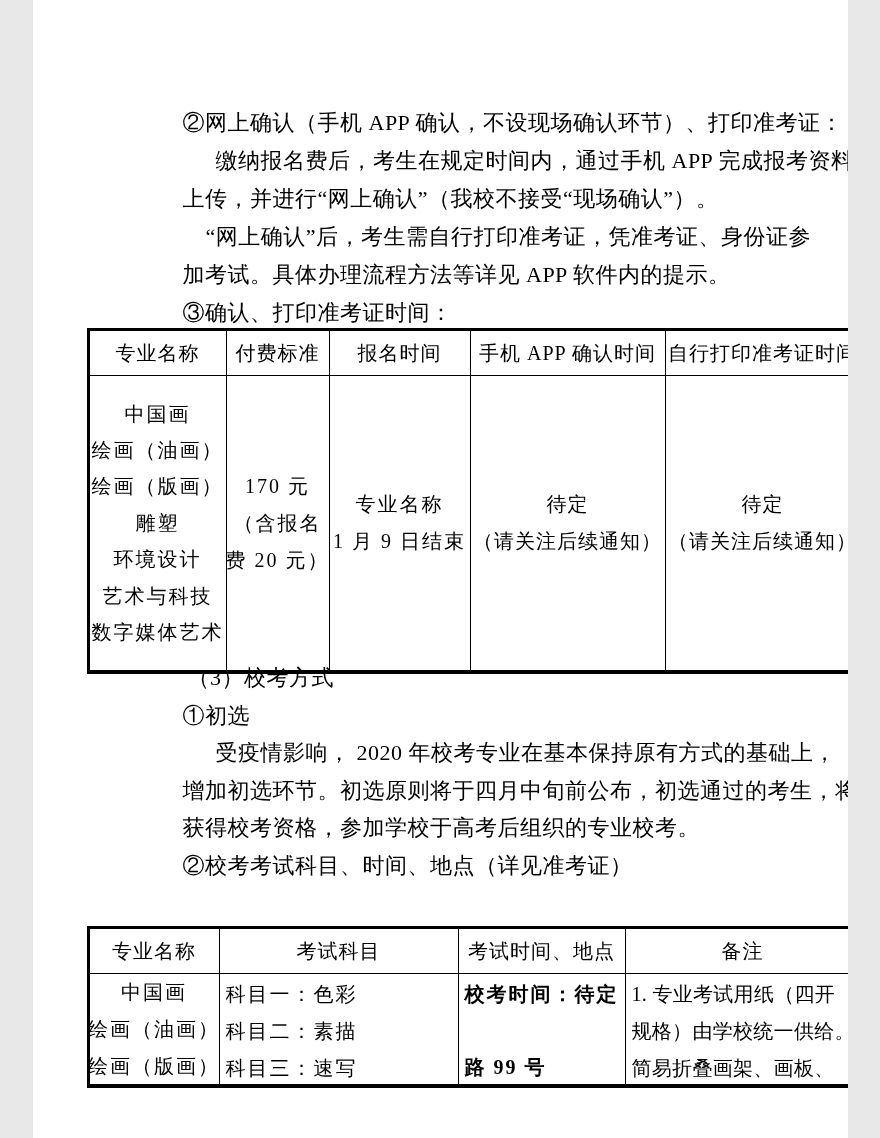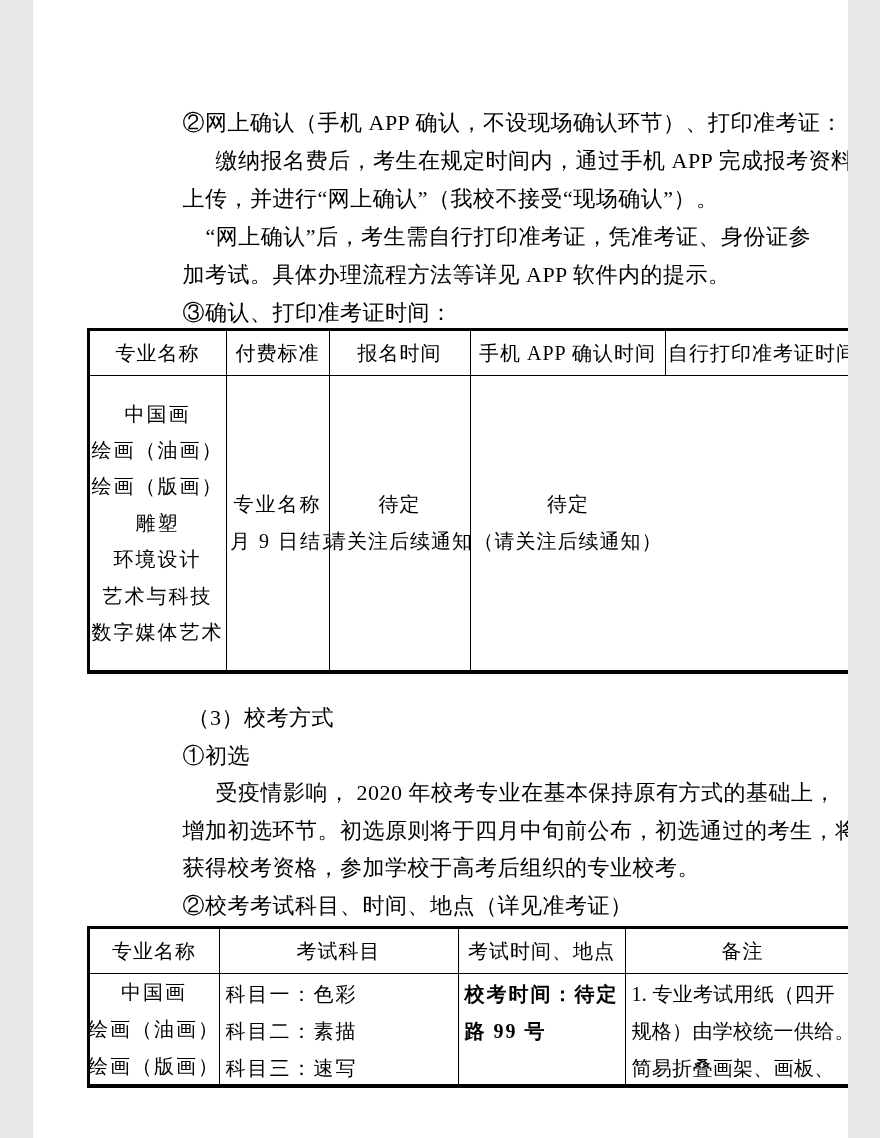--- a/index.html
+++ b/index.html
@@ -5,21 +5,21 @@
   html,body { margin:0; padding:0; background:#e8e8e8; }
   .page {
     position:relative; width:815px; height:1138px; margin:0 auto;
     background:#ffffff; color:#000;
     font-family:"Liberation Serif","DejaVu Serif",serif;
     overflow:hidden;
   }
   
   .textblock { position:absolute; left:150px; }
   .intro-block { top:104px; }
-  .exam-block { top:699px; }
+  .exam-block { top:659px; }
   .tline { font-size:22px; line-height:38px; white-space:pre; letter-spacing:0.5px; }
   .exam-block .tline { line-height:37.5px; }
   .ind-2 { padding-left:33px; }   
   .ind-q { padding-left:23px; }   
   .ind-h { padding-left:5px; }    
 
   
   .tbl {
     position:absolute; left:54px; width:776px; box-sizing:border-box;
     border:3px solid #000; border-bottom-width:4px; background:#fff;
@@ -37,21 +37,21 @@
   }
   .cell:last-child { border-right:none; }
   .hrow .cell { height:44px; letter-spacing:1px; }
   .t1 .brow .cell { height:294px; }
   .t2 .brow .cell { height:110px; }
   .cl { white-space:pre; line-height:37px; }
   .t1 .col-major .cl { line-height:36.4px; }
   .tight { letter-spacing:1px; }
   .xtight { letter-spacing:0.3px; }
   .leftcell { align-items:flex-start; justify-content:flex-start; padding:2px 3px 12px 6px; }
-  .boldcell { font-weight:bold; }
+  .boldcell { font-weight:bold;gap:36px; }
 </style>
 </head>
 <body>
 
 <div class="page">
 
   <div class="textblock intro-block">
     <div class="tline">②网上确认（手机 APP 确认，不设现场确认环节）、打印准考证：</div>
     <div class="tline ind-2">缴纳报名费后，考生在规定时间内，通过手机 APP 完成报考资料</div>
     <div class="tline">上传，并进行“网上确认”（我校不接受“现场确认”）。</div>
@@ -80,20 +80,25 @@
     </div>
     <div class="row brow">
       <div class="cell col-major">
         <span class="cl">中国画</span>
         <span class="cl">绘画（油画）</span>
         <span class="cl">绘画（版画）</span>
         <span class="cl">雕塑</span>
         <span class="cl">环境设计</span>
         <span class="cl">艺术与科技</span>
         <span class="cl">数字媒体艺术</span>
+      </div>
+      <div class="cell">
+        <span class="cl">170 元</span>
+        <span class="cl">（含报名</span>
+        <span class="cl">费 20 元）</span>
       </div>
       <div class="cell">
         <span class="cl">专业名称</span>
         <span class="cl">1 月 9 日结束</span>
       </div>
       <div class="cell tight">
         <span class="cl">待定</span>
         <span class="cl">（请关注后续通知）</span>
       </div>
       <div class="cell tight">

